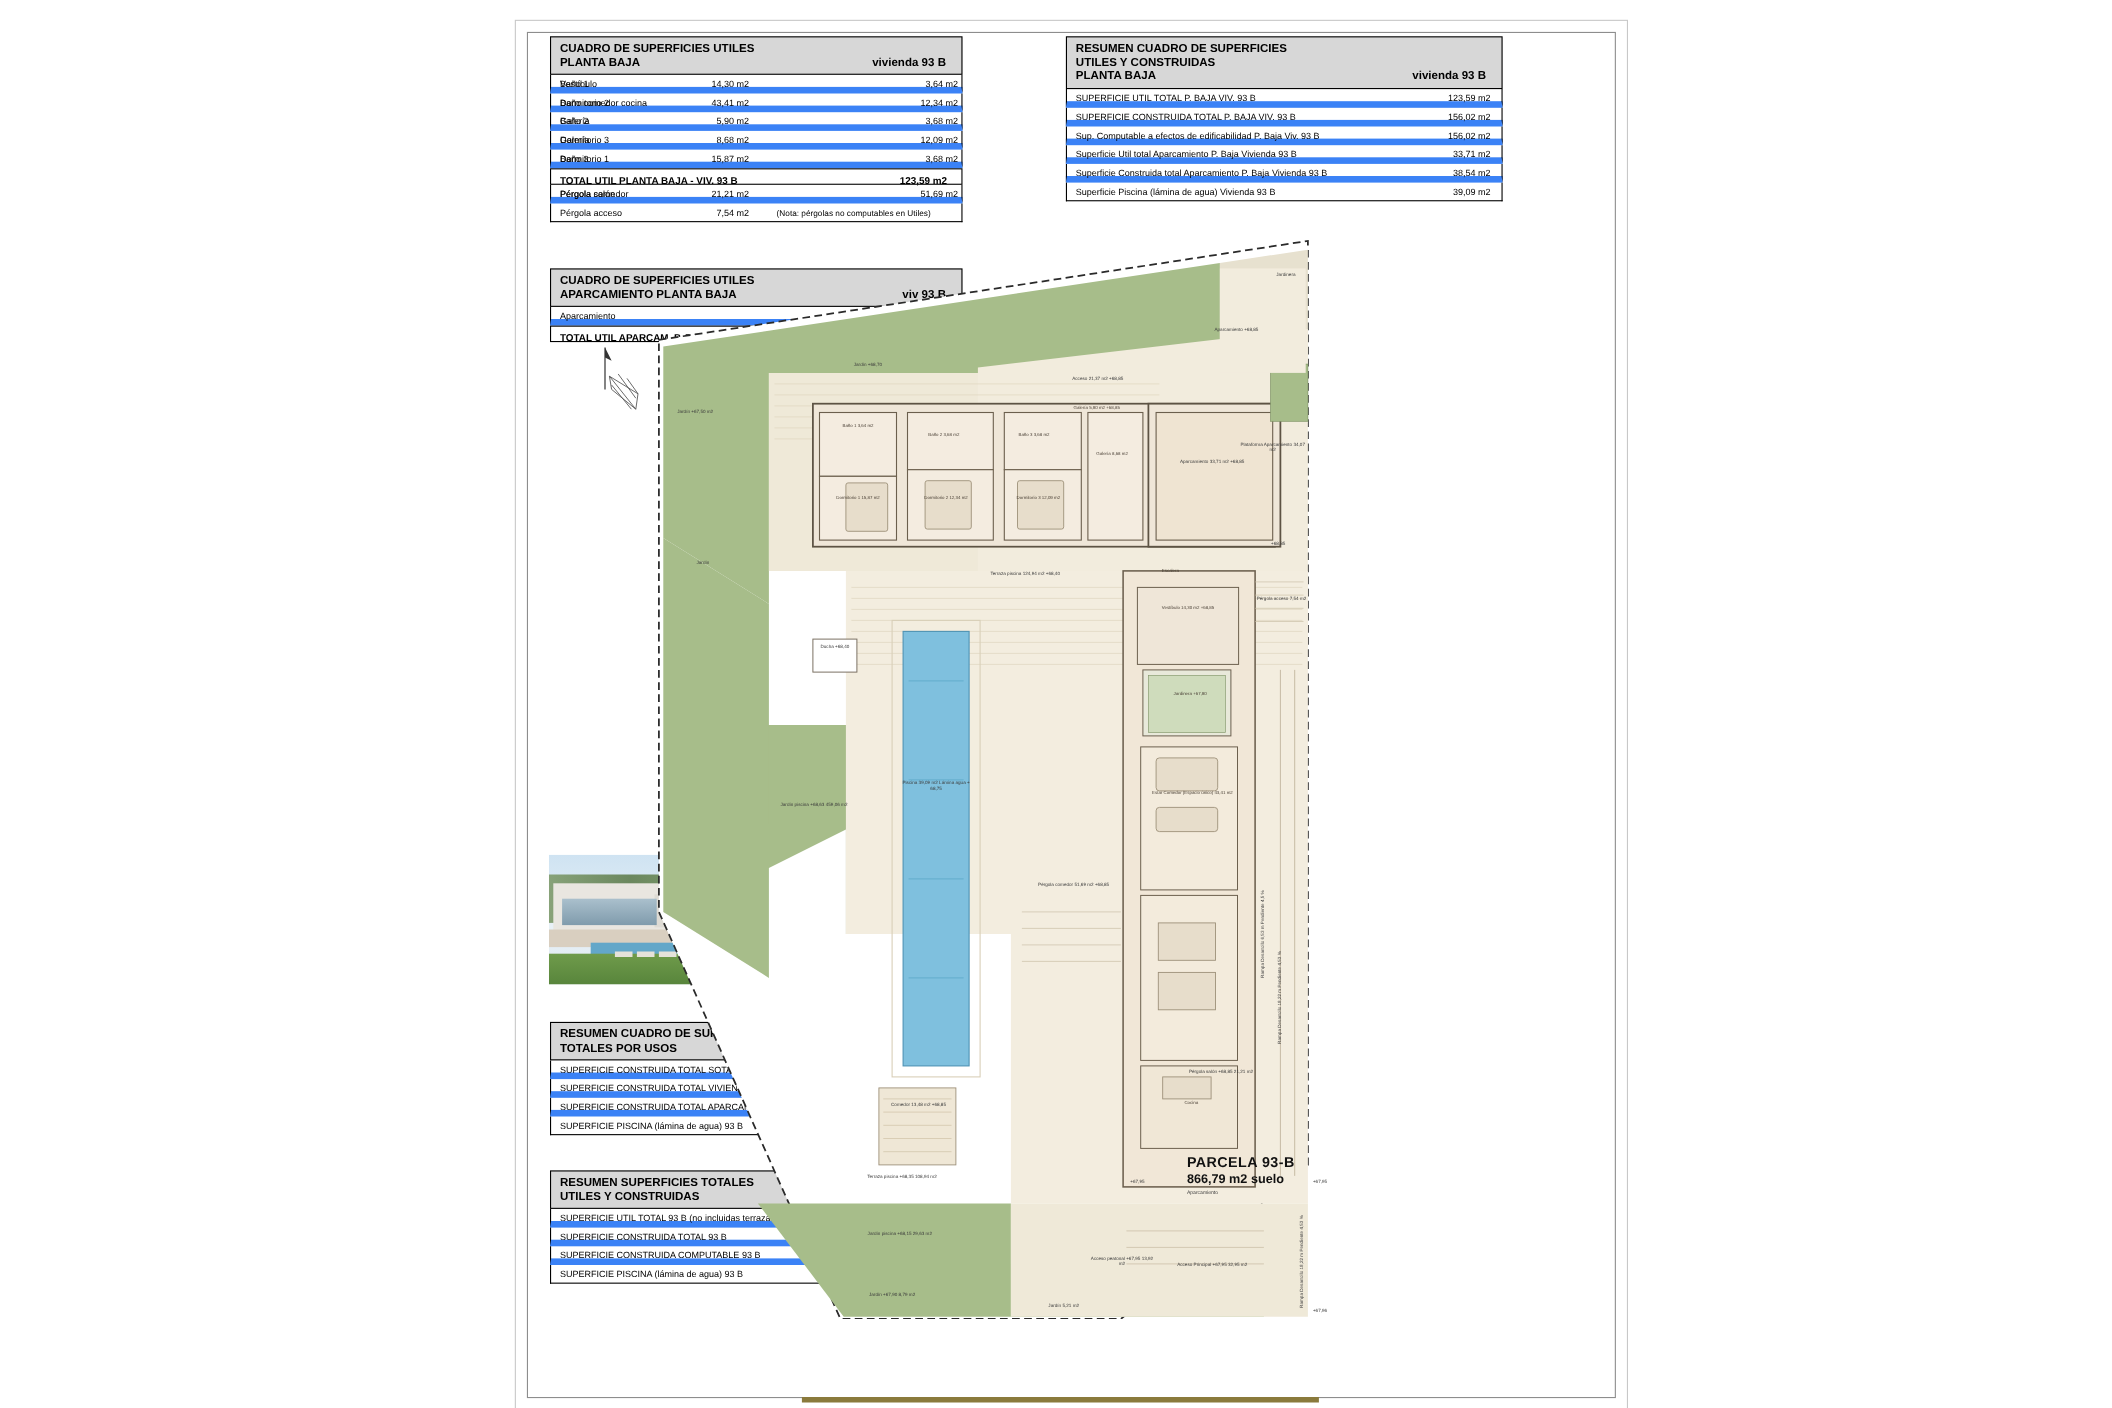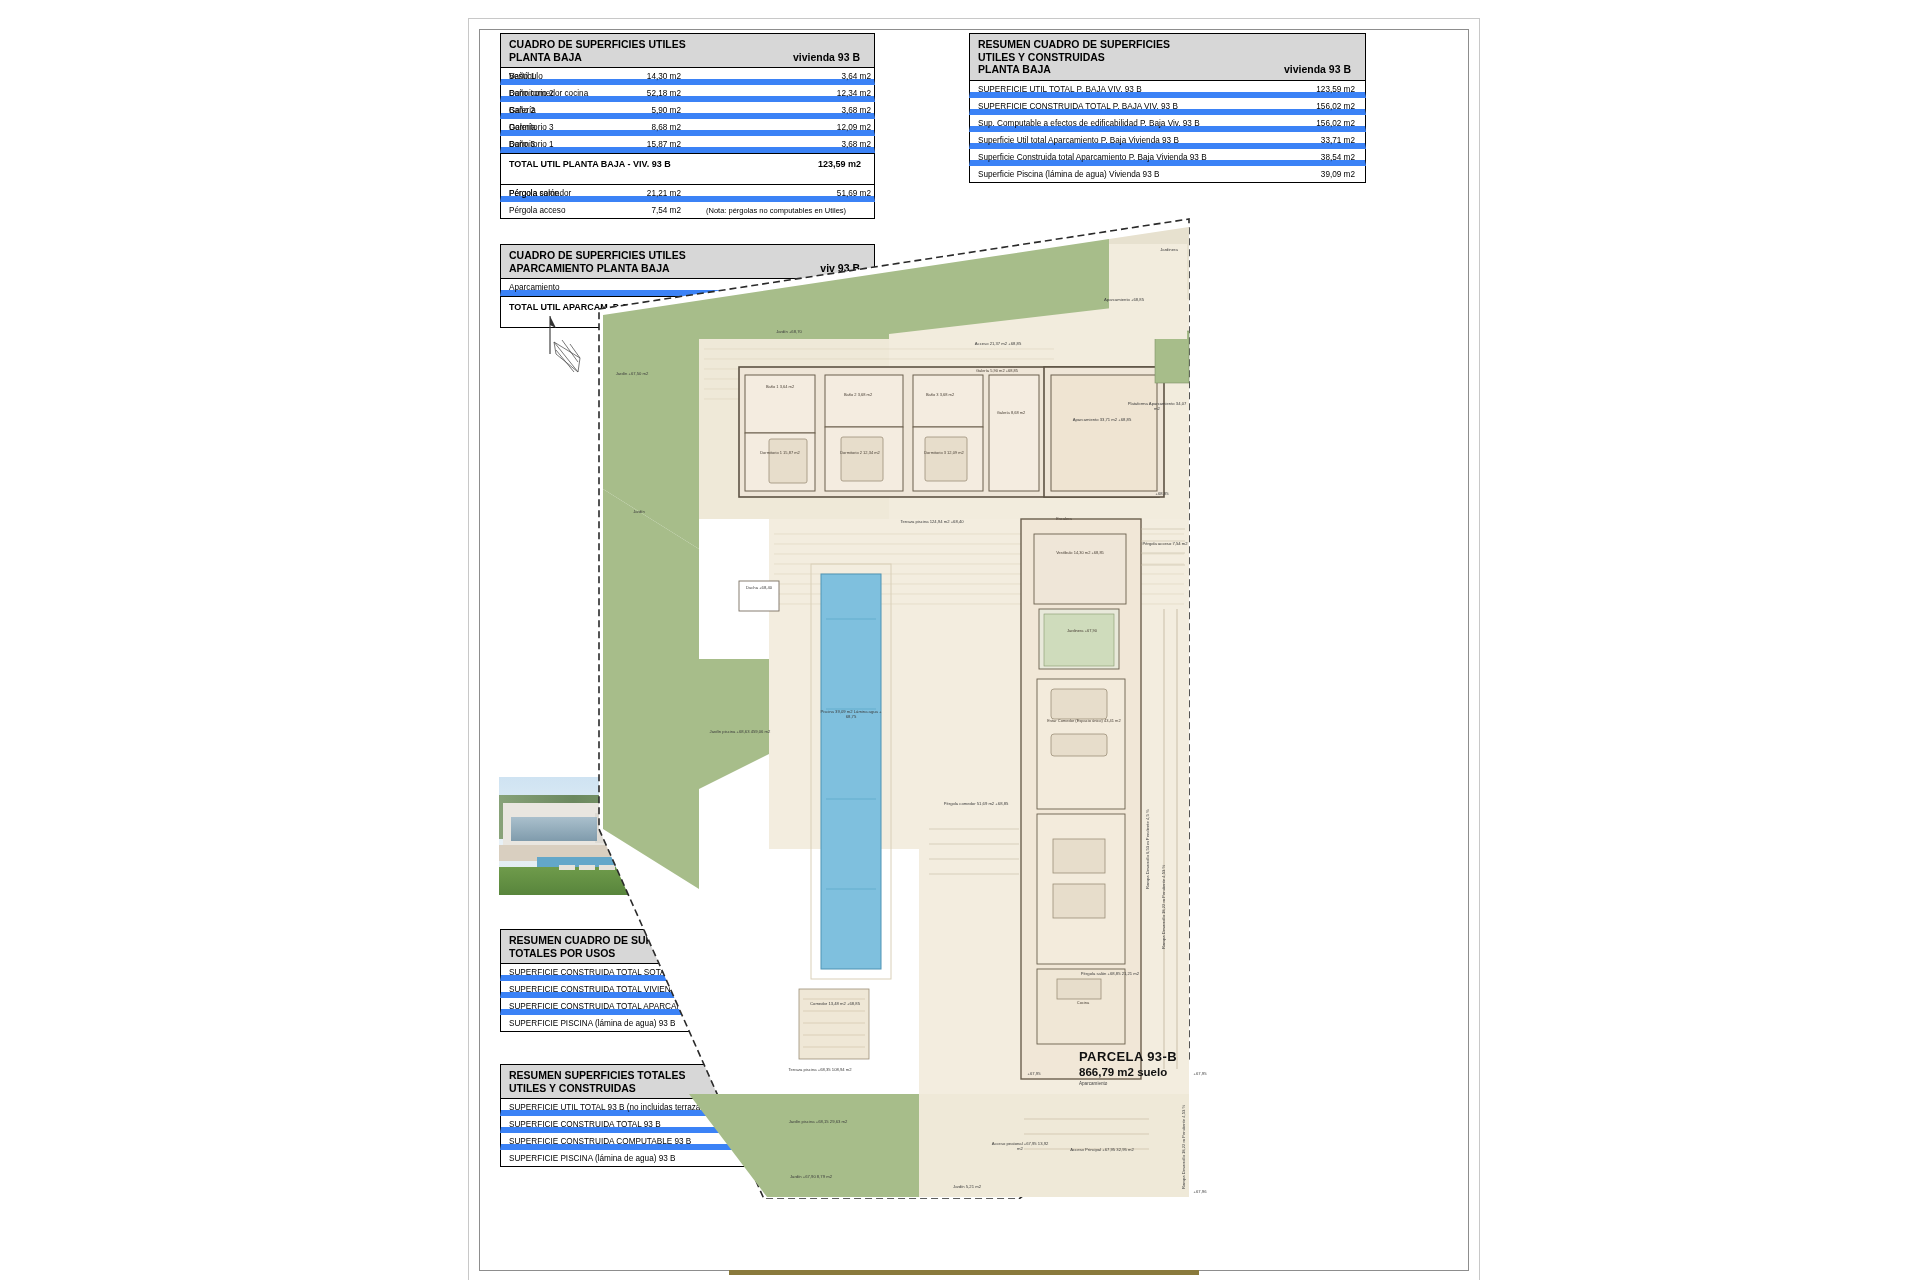--- a/index.html
+++ b/index.html
@@ -21,21 +21,21 @@
     padding:4px 6px 4px 8px;position:relative;
   }
   .blk-head .r{position:absolute;right:8px;}
   .row{
     border-left:1px solid #000;border-right:1px solid #000;border-bottom:6px solid #3b82f6;
     box-sizing:border-box;height:17px;position:relative;font-size:8.2px;color:#000;
   }
   .row:last-child{border-bottom:1px solid #000;}
   .row .lab{position:absolute;left:8px;top:4px;}
   .row .val{position:absolute;top:4px;text-align:right;}
-  .row.total{font-weight:bold;font-size:9px;border-top:1.4px solid #000;border-bottom:1.4px solid #000;height:32px;}
+  .row.total{font-weight:bold;font-size:9px;border-top:1.4px solid #000;border-bottom:1.4px solid #000;height:15px;}
   .row.total .lab{top:5px;}
   .row.total .val{top:5px;}
   .row .note{position:absolute;top:4px;font-size:7.5px;color:#000;}
 
   
   .c1lab{left:8px;} .c1val{left:120px;width:60px;}
   .c2lab{left:205px;} .c2val{left:312px;width:58px;}
 
   
   #b-utiles-pb{left:31px;top:14px;width:375px;}
@@ -92,21 +92,21 @@
     </div>
 
     <div class="row">
       <span class="lab c1lab">Vestíbulo</span>
       <span class="val c1val">14,30 m2</span>
       <span class="lab c2lab">Baño 1</span>
       <span class="val c2val">3,64 m2</span>
     </div>
     <div class="row">
       <span class="lab c1lab">Baño comedor cocina</span>
-      <span class="val c1val">52,18 m2</span>
+      <span class="val c1val">43,41 m2</span>
       <span class="lab c2lab">Dormitorio 2</span>
       <span class="val c2val">12,34 m2</span>
     </div>
     <div class="row">
       <span class="lab c1lab">Galería</span>
       <span class="val c1val">5,90 m2</span>
       <span class="lab c2lab">Baño 2</span>
       <span class="val c2val">3,68 m2</span>
     </div>
     <div class="row">

